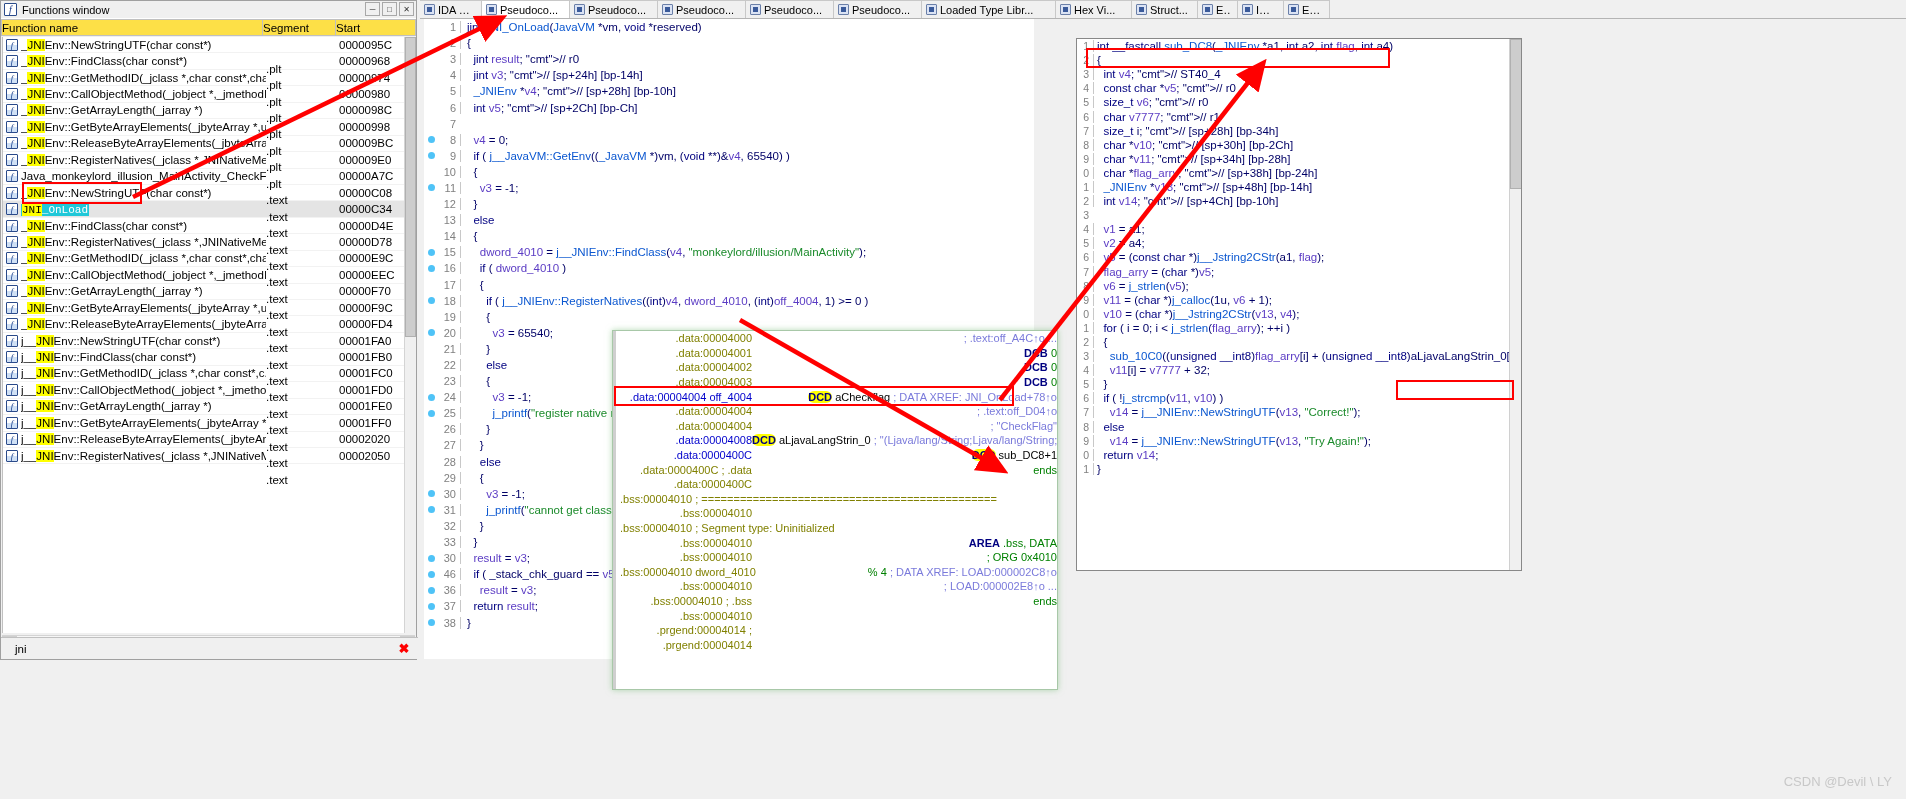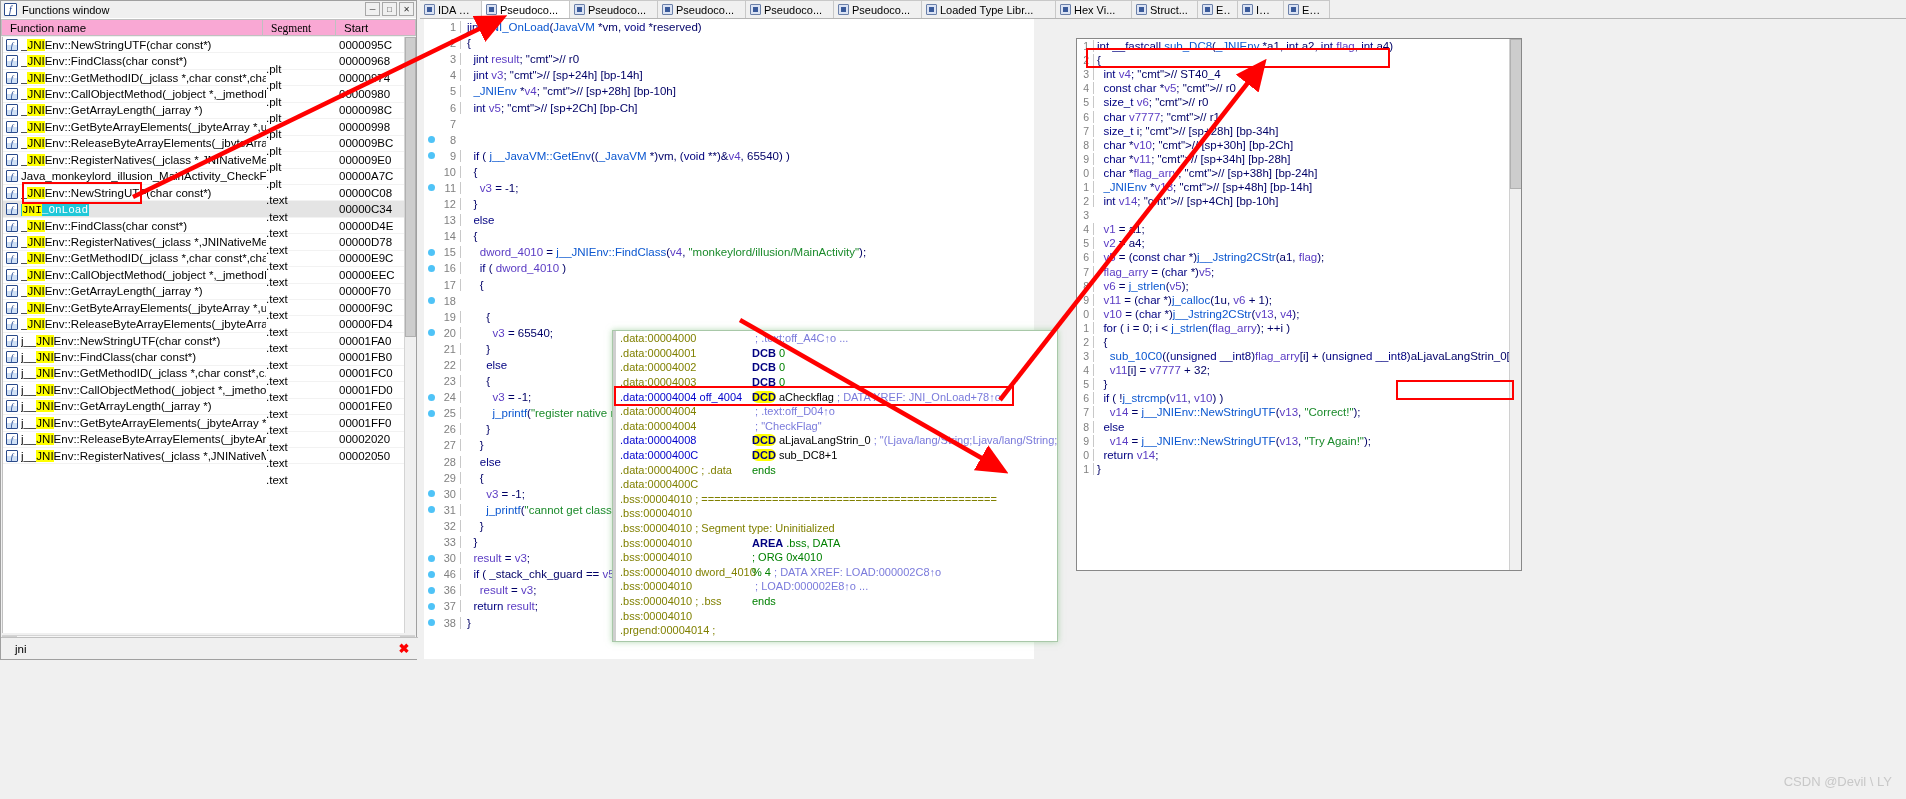--- a/index.html
+++ b/index.html
@@ -83,28 +83,28 @@
 
   .grid-header {
     display: flex; height: 18px;
     background: #f0f0f0;
     border-top: 1px solid #ffffff;
     font-size: 11.5px;
   }
   .gh-cell {
     border: 1px solid #c0c0c0;
     border-left: none;
-    background: #f9a8d4;
-    padding-left: 8px;
+    background: #fde047;
+    padding-left: 0;
     display: flex; align-items: center;
     color: #000;
     overflow: hidden; white-space: nowrap;
   }
   .gh-name { width: 262px; border-left: 1px solid #c0c0c0; }
-  .gh-seg  { width: 73px; font-family: Liberation Serif, serif; }
+  .gh-seg  { width: 73px; }
   .gh-start{ width: 80px; }
 
   .rows {
     position: absolute; left: 1px; top: 36px; right: 11px; bottom: 26px;
     overflow: hidden;
     background: #ffffff;
     border-left: 1px solid #c0c0c0;
   }
   .row {
     display: flex; height: 16.45px; align-items: center;
@@ -207,27 +207,28 @@
     color: #000066;
     overflow: hidden;
   }
   .k   { color: #000080; }
   .var { color: #5b3cc4; }
   .str { color: #1a8a2a; }
   .fn  { color: #0b57d0; }
 
   
   .datapanel {
-    position: absolute; left: 612px; top: 330px; width: 446px; height: 312px;
+    position: absolute; left: 612px; top: 330px; width: 446px; height: 360px;
     background: #ffffff;
     border: 1px solid #a8c8a8;
     box-shadow: 0 0 6px rgba(120,190,120,.55);
     font-family: "Liberation Sans", sans-serif;
     font-size: 11px;
     overflow: hidden;
+    text-align: right;
   }
   .dline {
     display: flex; height: 14.6px; align-items: center;
     white-space: pre; padding-left: 3px;
   }
   .daddr { color: #808000; width: 132px; flex: 0 0 auto; }
   .daddr.bluetxt { color: #0000cc; }
   .dmid  { flex: 1; }
   .dop   { color: #000080; font-weight: bold; }
   .dop.hly { background: #ffff00; border-radius: 6px; }
@@ -587,31 +588,31 @@
   </div>
 
   <div class="pseudo" id="pseudo-main">
       <div class="pline"><span class="bp"></span><span class="lno">1</span><span class="pcode"><span class="k">jint</span> <span class="fn">JNI_OnLoad</span>(<span class="fn">JavaVM</span> *vm, <span class="k">void</span> *reserved)</span></div>
       <div class="pline"><span class="bp"></span><span class="lno">2</span><span class="pcode">{</span></div>
       <div class="pline"><span class="bp"></span><span class="lno">3</span><span class="pcode">  <span class="k">jint</span> <span class="var">result</span>; <span class="&lt;span">"cmt"</span>&gt;// r0</span></div>
       <div class="pline"><span class="bp"></span><span class="lno">4</span><span class="pcode">  <span class="k">jint</span> <span class="var">v3</span>; <span class="&lt;span">"cmt"</span>&gt;// [sp+24h] [bp-14h]</span></div>
       <div class="pline"><span class="bp"></span><span class="lno">5</span><span class="pcode">  <span class="fn">_JNIEnv</span> *<span class="var">v4</span>; <span class="&lt;span">"cmt"</span>&gt;// [sp+28h] [bp-10h]</span></div>
       <div class="pline"><span class="bp"></span><span class="lno">6</span><span class="pcode">  <span class="k">int</span> <span class="var">v5</span>; <span class="&lt;span">"cmt"</span>&gt;// [sp+2Ch] [bp-Ch]</span></div>
       <div class="pline"><span class="bp"></span><span class="lno">7</span><span class="pcode"></span></div>
-      <div class="pline"><span class="bp"><span class="dot"></span></span><span class="lno">8</span></div>
+      <div class="pline"><span class="bp"><span class="dot"></span></span><span class="lno">8</span><span class="pcode">  <span class="var">v4</span> = 0;</span></div>
       <div class="pline"><span class="bp"><span class="dot"></span></span><span class="lno">9</span><span class="pcode">  <span class="k">if</span> ( <span class="fn">j__JavaVM::GetEnv</span>((<span class="fn">_JavaVM</span> *)vm, (<span class="k">void</span> **)&amp;<span class="var">v4</span>, 65540) )</span></div>
       <div class="pline"><span class="bp"></span><span class="lno">10</span><span class="pcode">  {</span></div>
       <div class="pline"><span class="bp"><span class="dot"></span></span><span class="lno">11</span><span class="pcode">    <span class="var">v3</span> = -1;</span></div>
       <div class="pline"><span class="bp"></span><span class="lno">12</span><span class="pcode">  }</span></div>
       <div class="pline"><span class="bp"></span><span class="lno">13</span><span class="pcode">  <span class="k">else</span></span></div>
       <div class="pline"><span class="bp"></span><span class="lno">14</span><span class="pcode">  {</span></div>
       <div class="pline"><span class="bp"><span class="dot"></span></span><span class="lno">15</span><span class="pcode">    <span class="var">dword_4010</span> = <span class="fn">j__JNIEnv::FindClass</span>(<span class="var">v4</span>, <span class="str">"monkeylord/illusion/MainActivity"</span>);</span></div>
       <div class="pline"><span class="bp"><span class="dot"></span></span><span class="lno">16</span><span class="pcode">    <span class="k">if</span> ( <span class="var">dword_4010</span> )</span></div>
       <div class="pline"><span class="bp"></span><span class="lno">17</span><span class="pcode">    {</span></div>
-      <div class="pline"><span class="bp"><span class="dot"></span></span><span class="lno">18</span></div>
+      <div class="pline"><span class="bp"><span class="dot"></span></span><span class="lno">18</span><span class="pcode">      <span class="k">if</span> ( <span class="fn">j__JNIEnv::RegisterNatives</span>((<span class="k">int</span>)<span class="var">v4</span>, <span class="var">dword_4010</span>, (<span class="k">int</span>)<span class="var">off_4004</span>, 1) &gt;= 0 )</span></div>
       <div class="pline"><span class="bp"></span><span class="lno">19</span><span class="pcode">      {</span></div>
       <div class="pline"><span class="bp"><span class="dot"></span></span><span class="lno">20</span><span class="pcode">        <span class="var">v3</span> = 65540;</span></div>
       <div class="pline"><span class="bp"></span><span class="lno">21</span><span class="pcode">      }</span></div>
       <div class="pline"><span class="bp"></span><span class="lno">22</span><span class="pcode">      <span class="k">else</span></span></div>
       <div class="pline"><span class="bp"></span><span class="lno">23</span><span class="pcode">      {</span></div>
       <div class="pline"><span class="bp"><span class="dot"></span></span><span class="lno">24</span><span class="pcode">        <span class="var">v3</span> = -1;</span></div>
       <div class="pline"><span class="bp"><span class="dot"></span></span><span class="lno">25</span><span class="pcode">        <span class="fn">j_printf</span>(<span class="str">"register native method"</span>);</span></div>
       <div class="pline"><span class="bp"></span><span class="lno">26</span><span class="pcode">      }</span></div>
       <div class="pline"><span class="bp"></span><span class="lno">27</span><span class="pcode">    }</span></div>
       <div class="pline"><span class="bp"></span><span class="lno">28</span><span class="pcode">    <span class="k">else</span></span></div>

